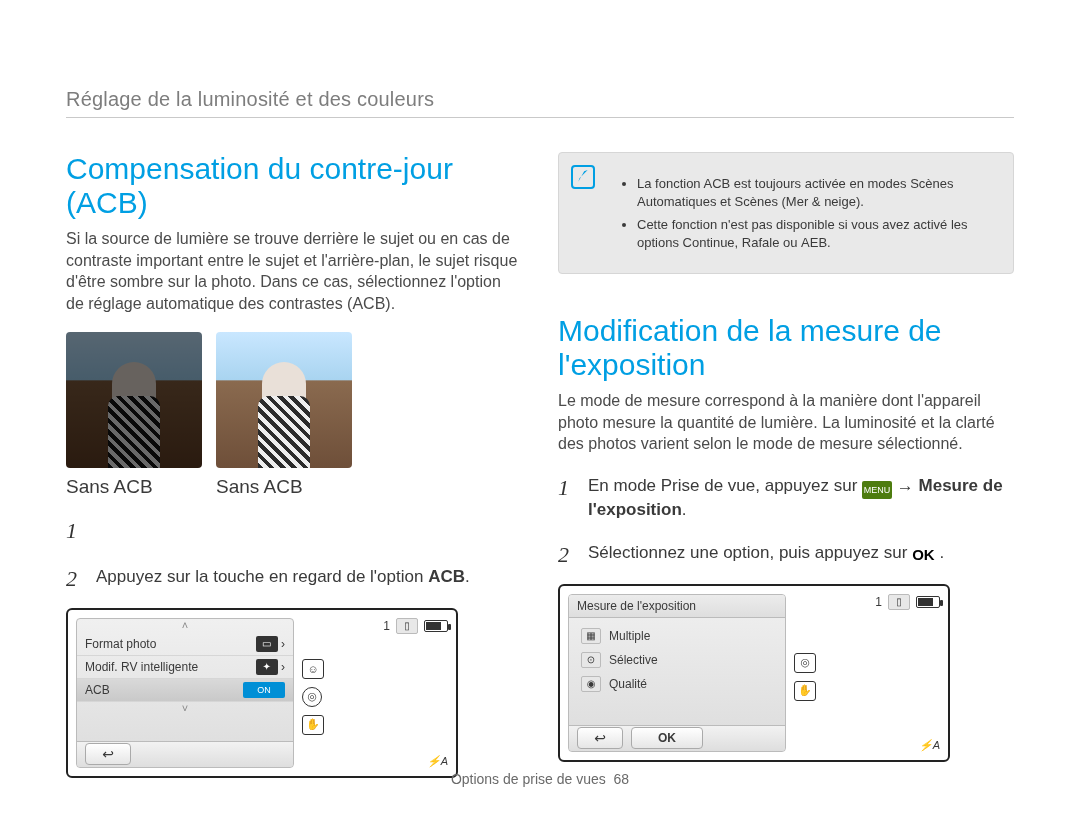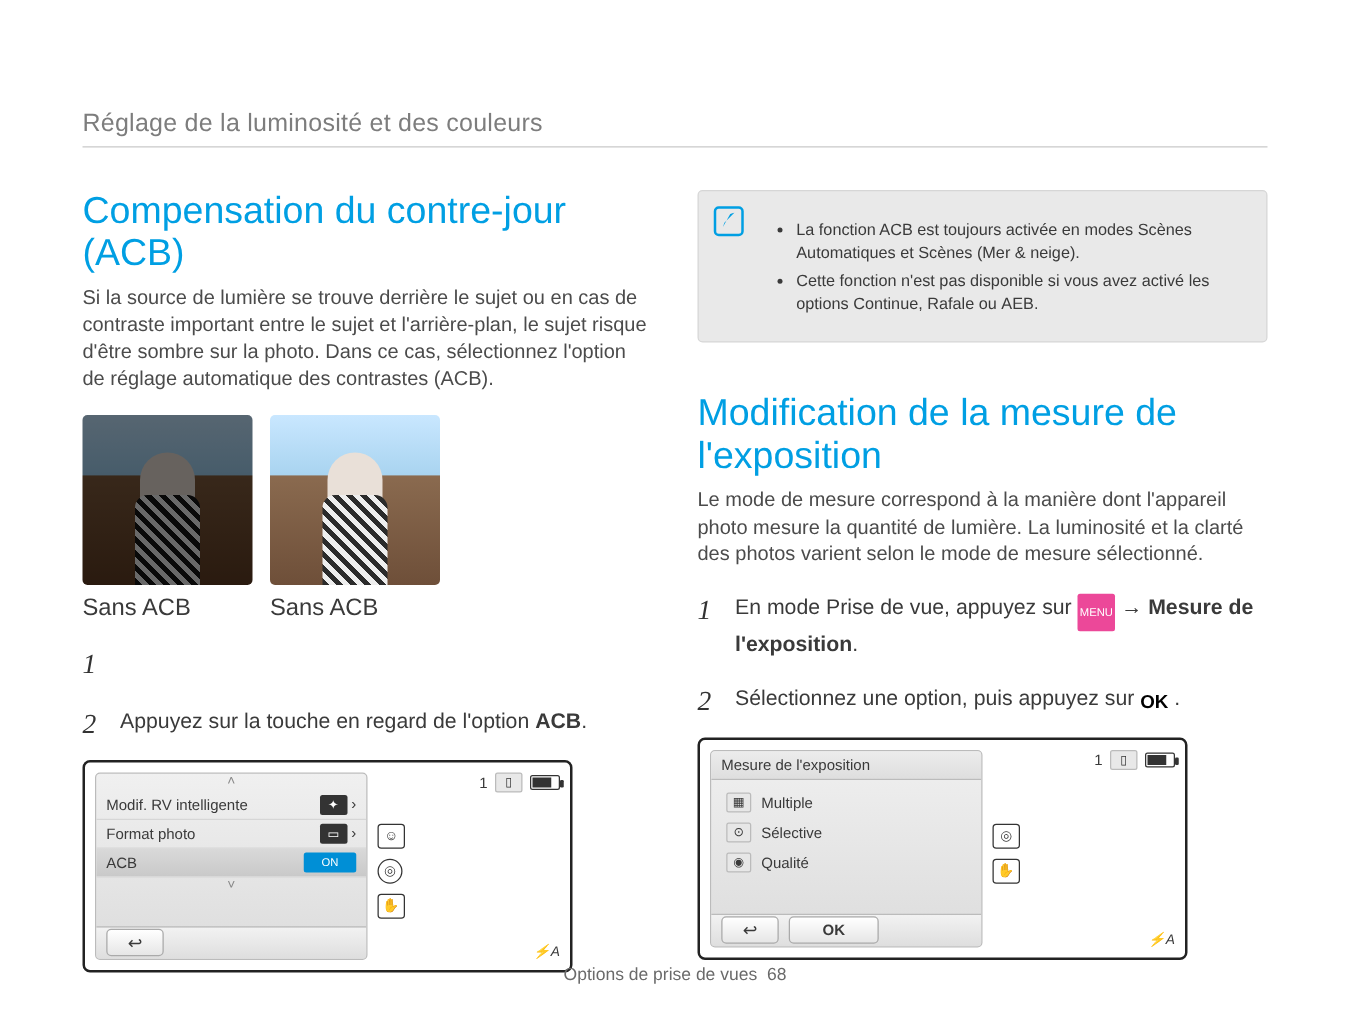--- a/index.html
+++ b/index.html
@@ -96,22 +96,22 @@
     width:16px;
     flex-shrink:0;
     margin-top:-2px;
   }
   .step-body b { font-weight:700; }
   .menu-chip, .ok-chip {
     display:inline-flex;
     align-items:center;
     justify-content:center;
     width:30px;
-    height:30px;
-    background:#ec4899;
+    height:18px;
+    background:#4d7c0f;
     color:#fff;
     font-size:9px;
     border-radius:2px;
     vertical-align:-2px;
   }
   .ok-chip { background:transparent; color:#000; font-weight:700; font-size:15px; width:auto; height:auto; }
 
   .note-box {
     background:#e9e9e9;
     border-radius:4px;
@@ -284,26 +284,26 @@
         <div class="step-num">2</div>
         <div class="step-body">
           <span>Appuyez sur la touche en regard de l'option </span><b>ACB</b><span>.</span>
         </div>
       </div>
 
       <div class="cam">
         <div class="cam-left">
           <div class="chev">˄</div>
           <div class="row">
+              <span>Format photo</span>
+              <span><span class="mini-icon">▭</span> <span>›</span></span>
+            </div>
+          <div class="row">
               <span>Modif. RV intelligente</span>
               <span><span class="mini-icon">✦</span> <span>›</span></span>
-            </div>
-          <div class="row">
-              <span>Format photo</span>
-              <span><span class="mini-icon">▭</span> <span>›</span></span>
             </div>
           <div class="row selected">
               <span>ACB</span>
               <span class="on-badge">ON</span>
             </div>
           <div class="chev">˅</div>
           <div class="footer">
             <span class="back-btn">↩</span>
           </div>
         </div>

